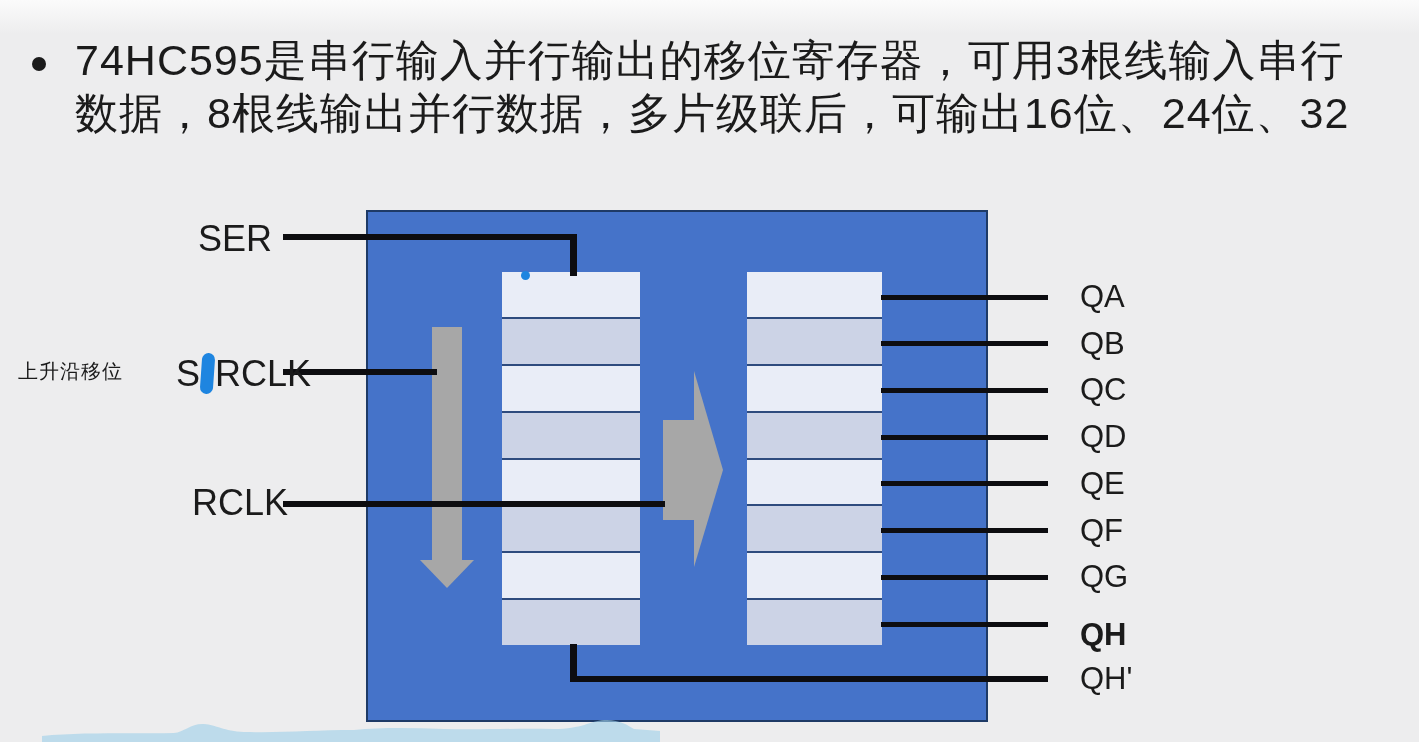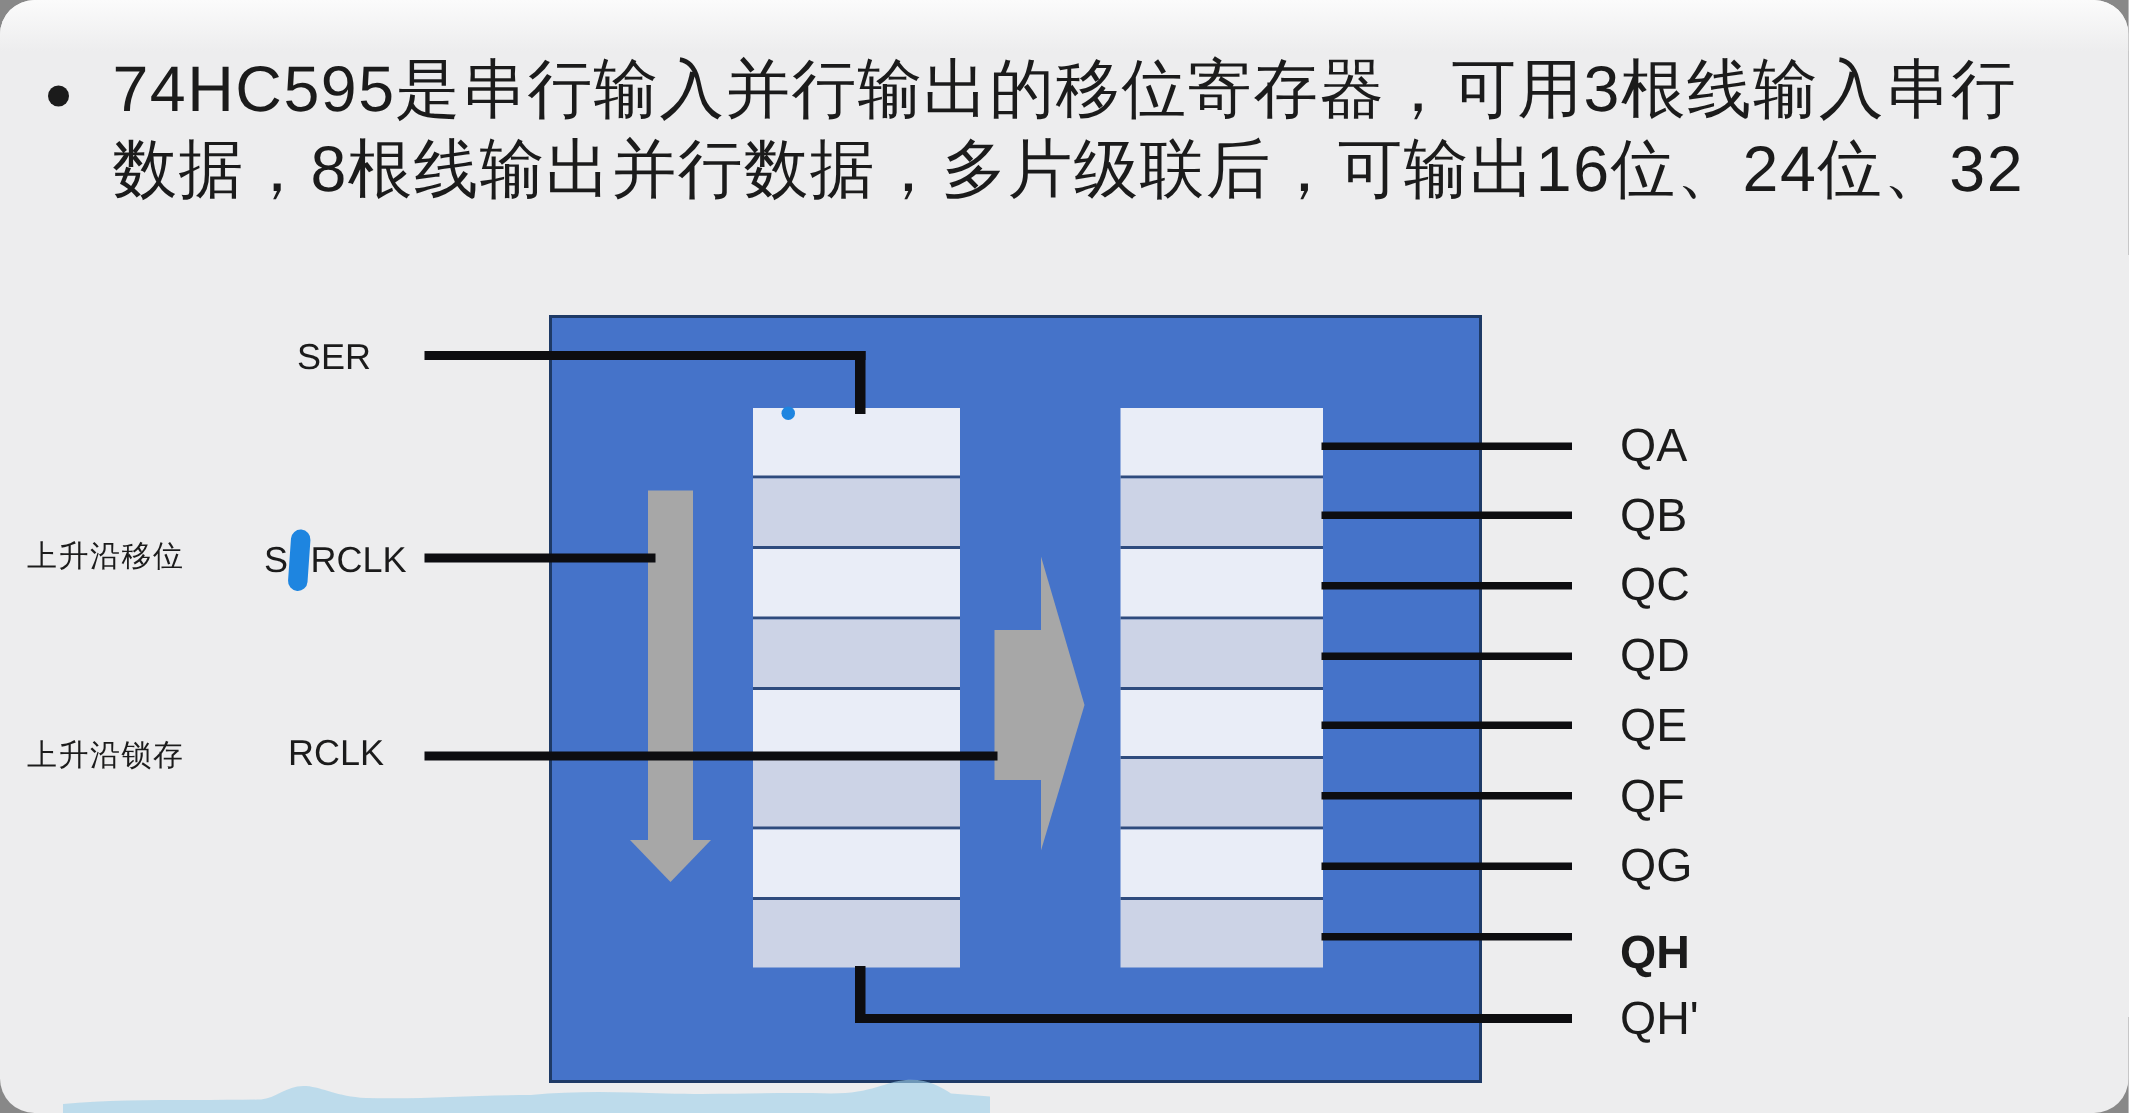--- a/index.html
+++ b/index.html
@@ -5,21 +5,20 @@
   html,body{margin:0;padding:0;}
   body{
     font-family:"Liberation Sans","DejaVu Sans",sans-serif;
     background:#888;
   }
   .slide{
     position:relative;
     width:1419px;height:742px;
     background:var(--bg,#ededee);
     overflow:hidden;
-    border-radius:23px;
   }
   .top-strip{
     position:absolute;left:0;top:0;right:0;height:34px;
     background:linear-gradient(#fbfbfb,#ededee);
   }
   
   .bullet-dot{
     position:absolute;left:32px;top:57px;width:14px;height:14px;
     border-radius:50%;background:var(--ink,#1b1b1b);
   }
@@ -44,21 +43,21 @@
   .cell{flex:1 1 0;border-bottom:2px solid var(--cell-border,#2e4b7e);box-sizing:border-box;}
   .cell:last-child{border-bottom:none;}
   .cell.light{background:var(--cell-light,#e9edf7);}
   .cell.dark{background:var(--cell-dark,#ccd3e6);}
   .arrow-svg{position:absolute;}
   
   .wire{position:absolute;background:var(--wire,#0d0d10);}
   
   .pin-label{
     position:absolute;color:var(--ink,#1b1b1b);
-    font-size:24px;line-height:34px;white-space:nowrap;
+    font-size:36px;line-height:34px;white-space:nowrap;
   }
   .cn-note{
     position:absolute;color:var(--ink,#1b1b1b);
     font-size:20px;line-height:34px;white-space:nowrap;letter-spacing:1px;
   }
   .srclk-row{
     position:absolute;left:176px;top:353px;
     display:flex;align-items:center;
   }
   .pen-stroke{
@@ -130,21 +129,20 @@
 
   <div class="pin-label" style="left:198px;top:222px">SER</div>
 
   <div class="cn-note" style="left:18px;top:354px">上升沿移位</div>
   <div class="srclk-row">
     <span class="pin-label" style="position:static">S</span>
     <span class="pen-stroke"></span>
     <span class="pin-label" style="position:static">RCLK</span>
   </div>
 
-  <div class="cn-note" style="left:18px;top:487px">上升沿锁存</div>
   <div class="pin-label" style="left:192px;top:486px">RCLK</div>
 
   <div id="outputs">
       <div class="wire" style="left: 881px; top: 294.5px; width: 167px; height: 5px;"></div>
       <div class="out-label" style="top: 280px;">QA</div>
       <div class="wire" style="left: 881px; top: 341.2px; width: 167px; height: 5px;"></div>
       <div class="out-label" style="top: 326.7px;">QB</div>
       <div class="wire" style="left: 881px; top: 387.9px; width: 167px; height: 5px;"></div>
       <div class="out-label" style="top: 373.4px;">QC</div>
       <div class="wire" style="left: 881px; top: 434.6px; width: 167px; height: 5px;"></div>

